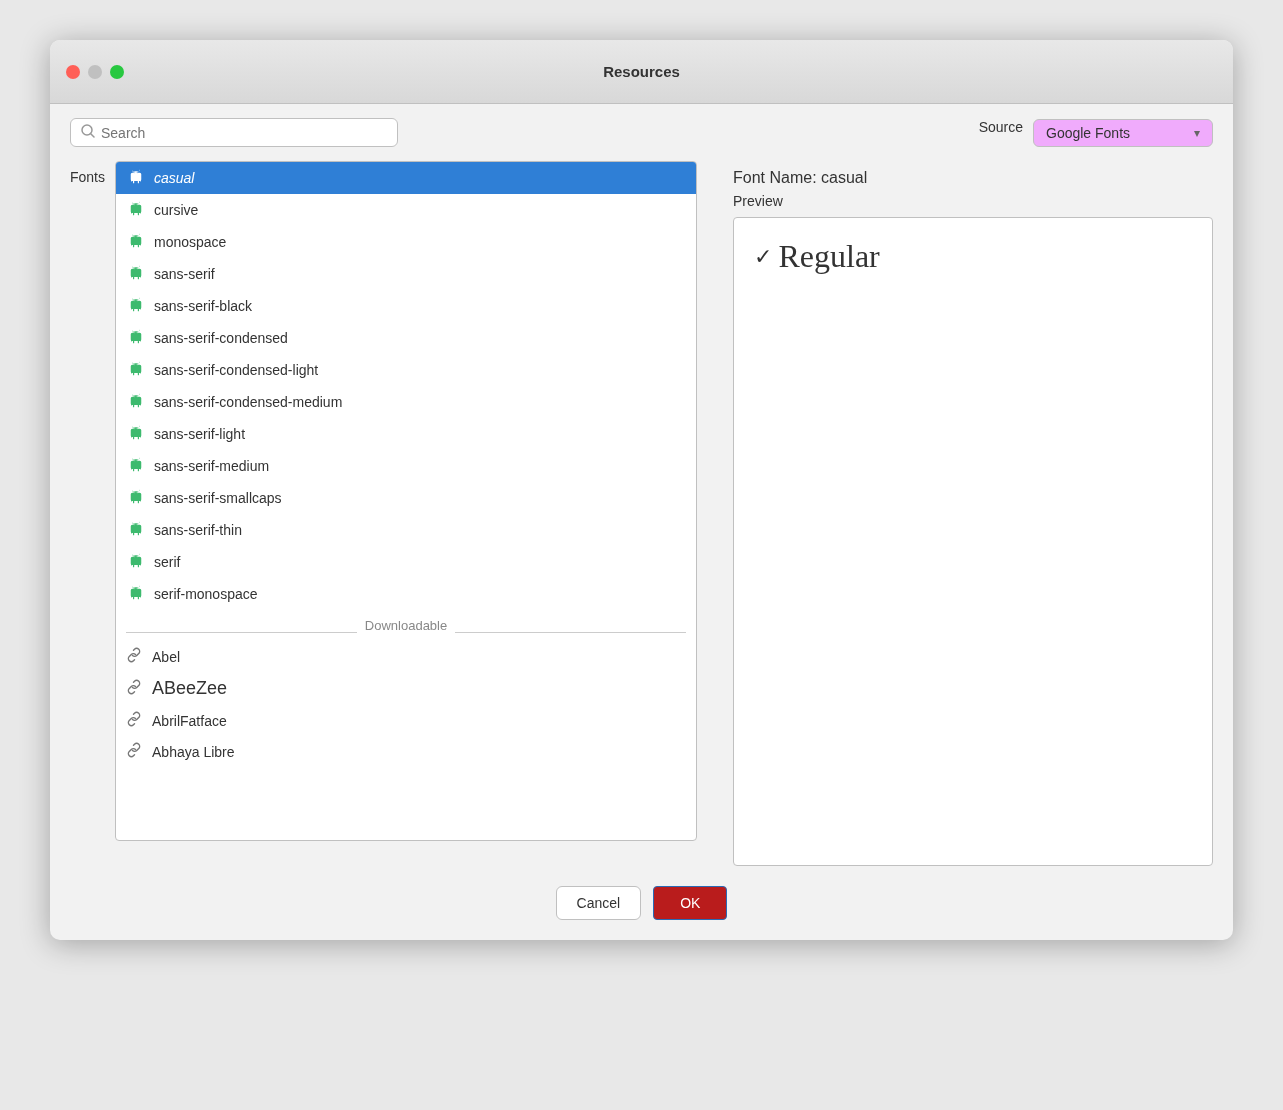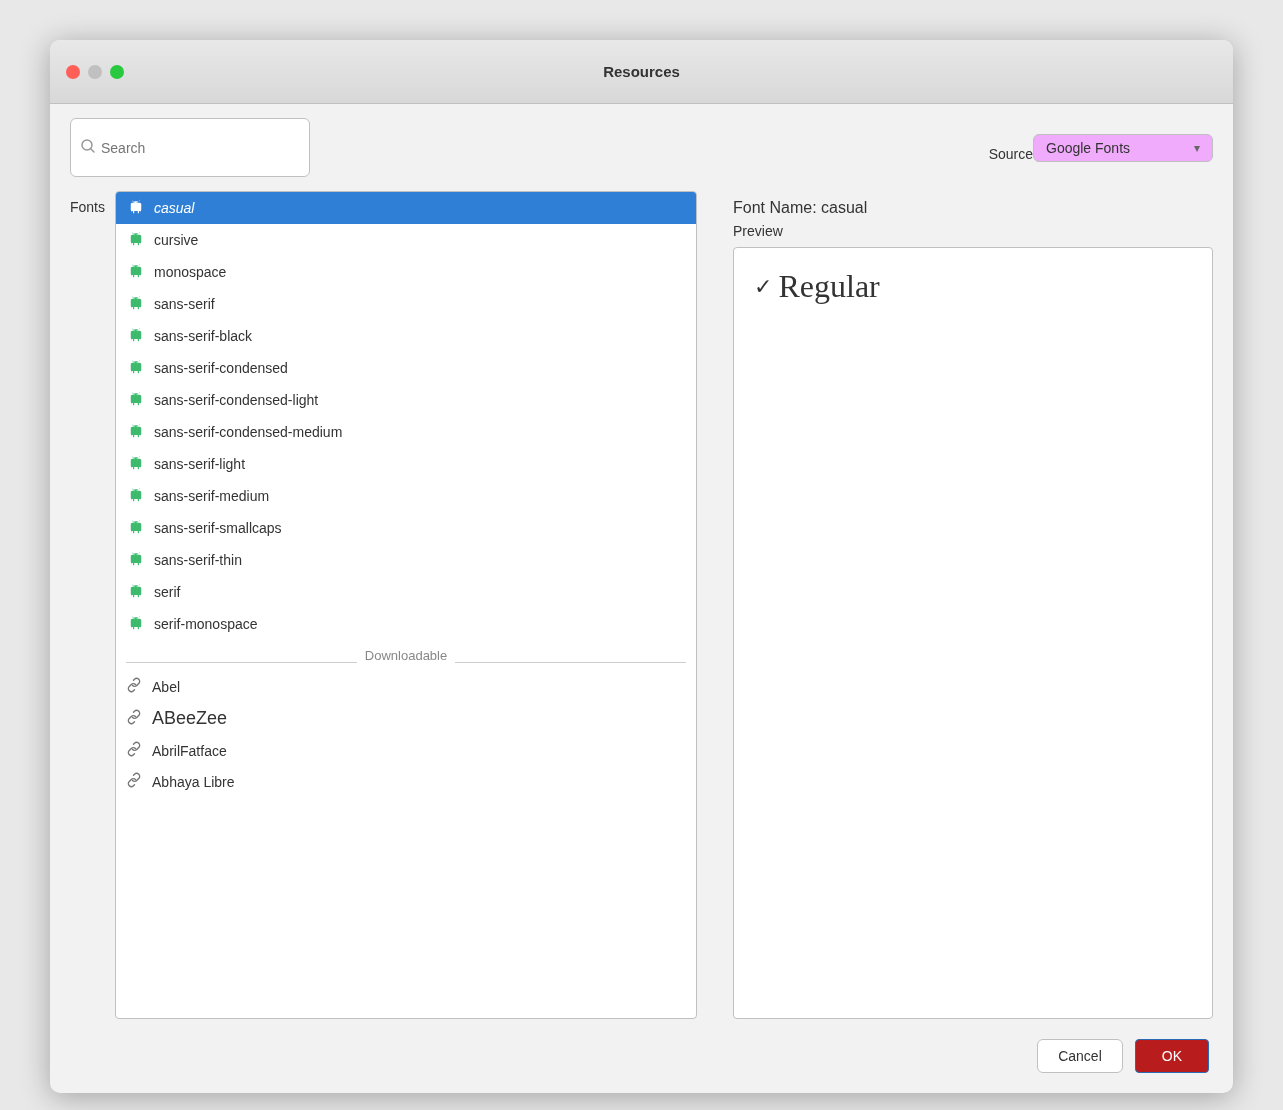--- a/index.html
+++ b/index.html
@@ -72,41 +72,42 @@
       justify-content: space-between;
       background: #f2f2f2;
     }
 
     .search-box {
       display: flex;
       align-items: center;
       border: 1px solid #c0c0c0;
       border-radius: 6px;
       background: white;
-      padding: 20px 10px;
-      width: 240px;
+      padding: 5px 10px;
+      width: 328px;
     }
 
     .search-box input {
       border: none;
       outline: none;
       font-size: 14px;
       width: 100%;
       background: transparent;
     }
 
     .search-icon-svg {
       color: #999;
       margin-right: 6px;
       font-size: 14px;
     }
 
     .source-row {
       display: flex;
-      align-items: flex-end;
+      align-items: flex-start;
+      gap: 10px;
     }
 
     .source-label {
       font-size: 14px;
       color: #333;
     }
 
     .source-select {
       display: flex;
       align-items: center;
@@ -153,21 +154,21 @@
     }
 
     .font-list-container {
       flex: 1;
       border: 1px solid #c0c0c0;
       background: white;
       border-radius: 4px;
       overflow: hidden;
       display: flex;
       flex-direction: column;
-      height: 828px;
+      height: 680px;
     }
 
     .font-list {
       flex: 1;
       overflow-y: scroll;
       position: relative;
     }
 
     .font-list::-webkit-scrollbar {
       width: 12px;
@@ -284,21 +285,21 @@
       font-size: 28px;
       color: #333;
     }
 
     .checkmark {
       font-size: 22px;
     }
 
     .footer {
       display: flex;
-      justify-content: flex-end;
+      justify-content: center;
       padding: 20px 24px;
       gap: 12px;
       margin-top: auto;
     }
 
     .btn-cancel {
       padding: 8px 20px;
       font-size: 14px;
       border: 1px solid #c0c0c0;
       border-radius: 6px;

